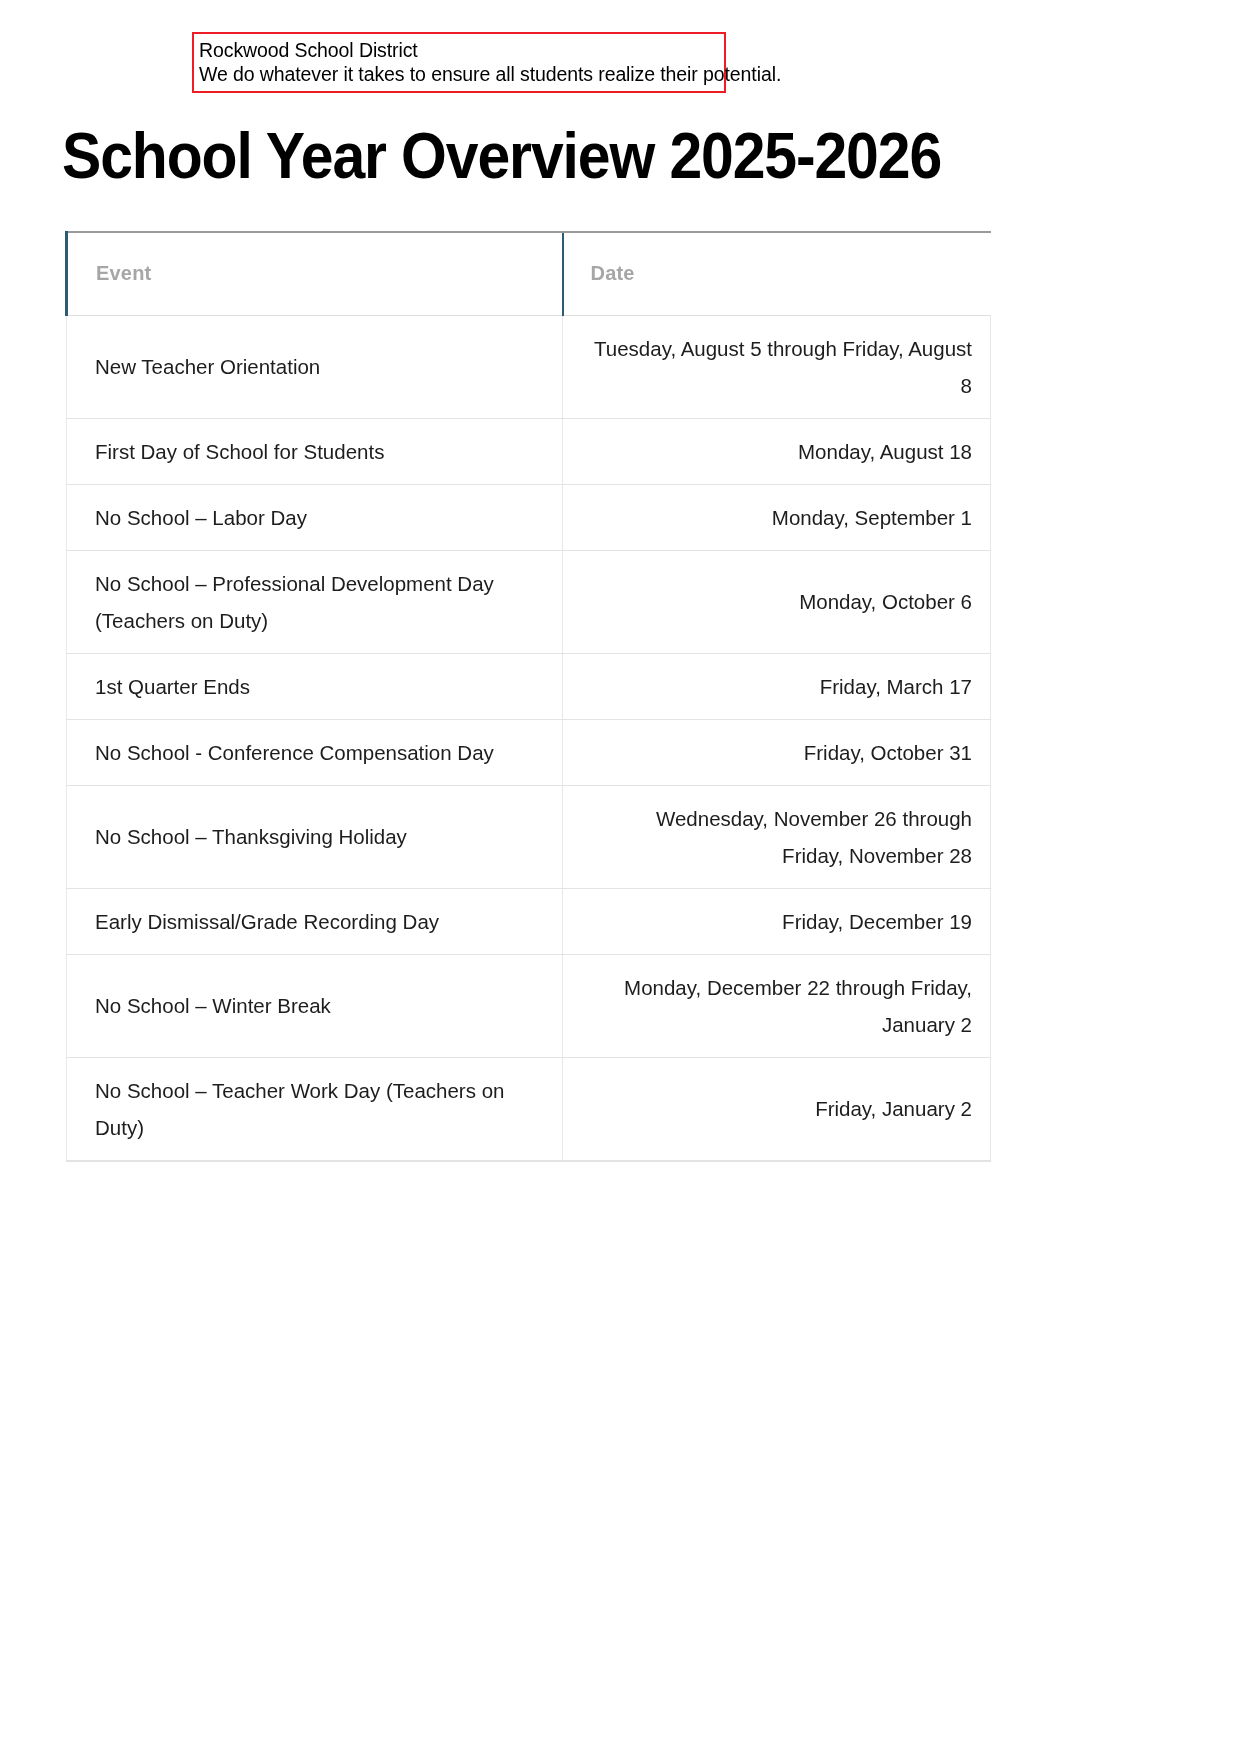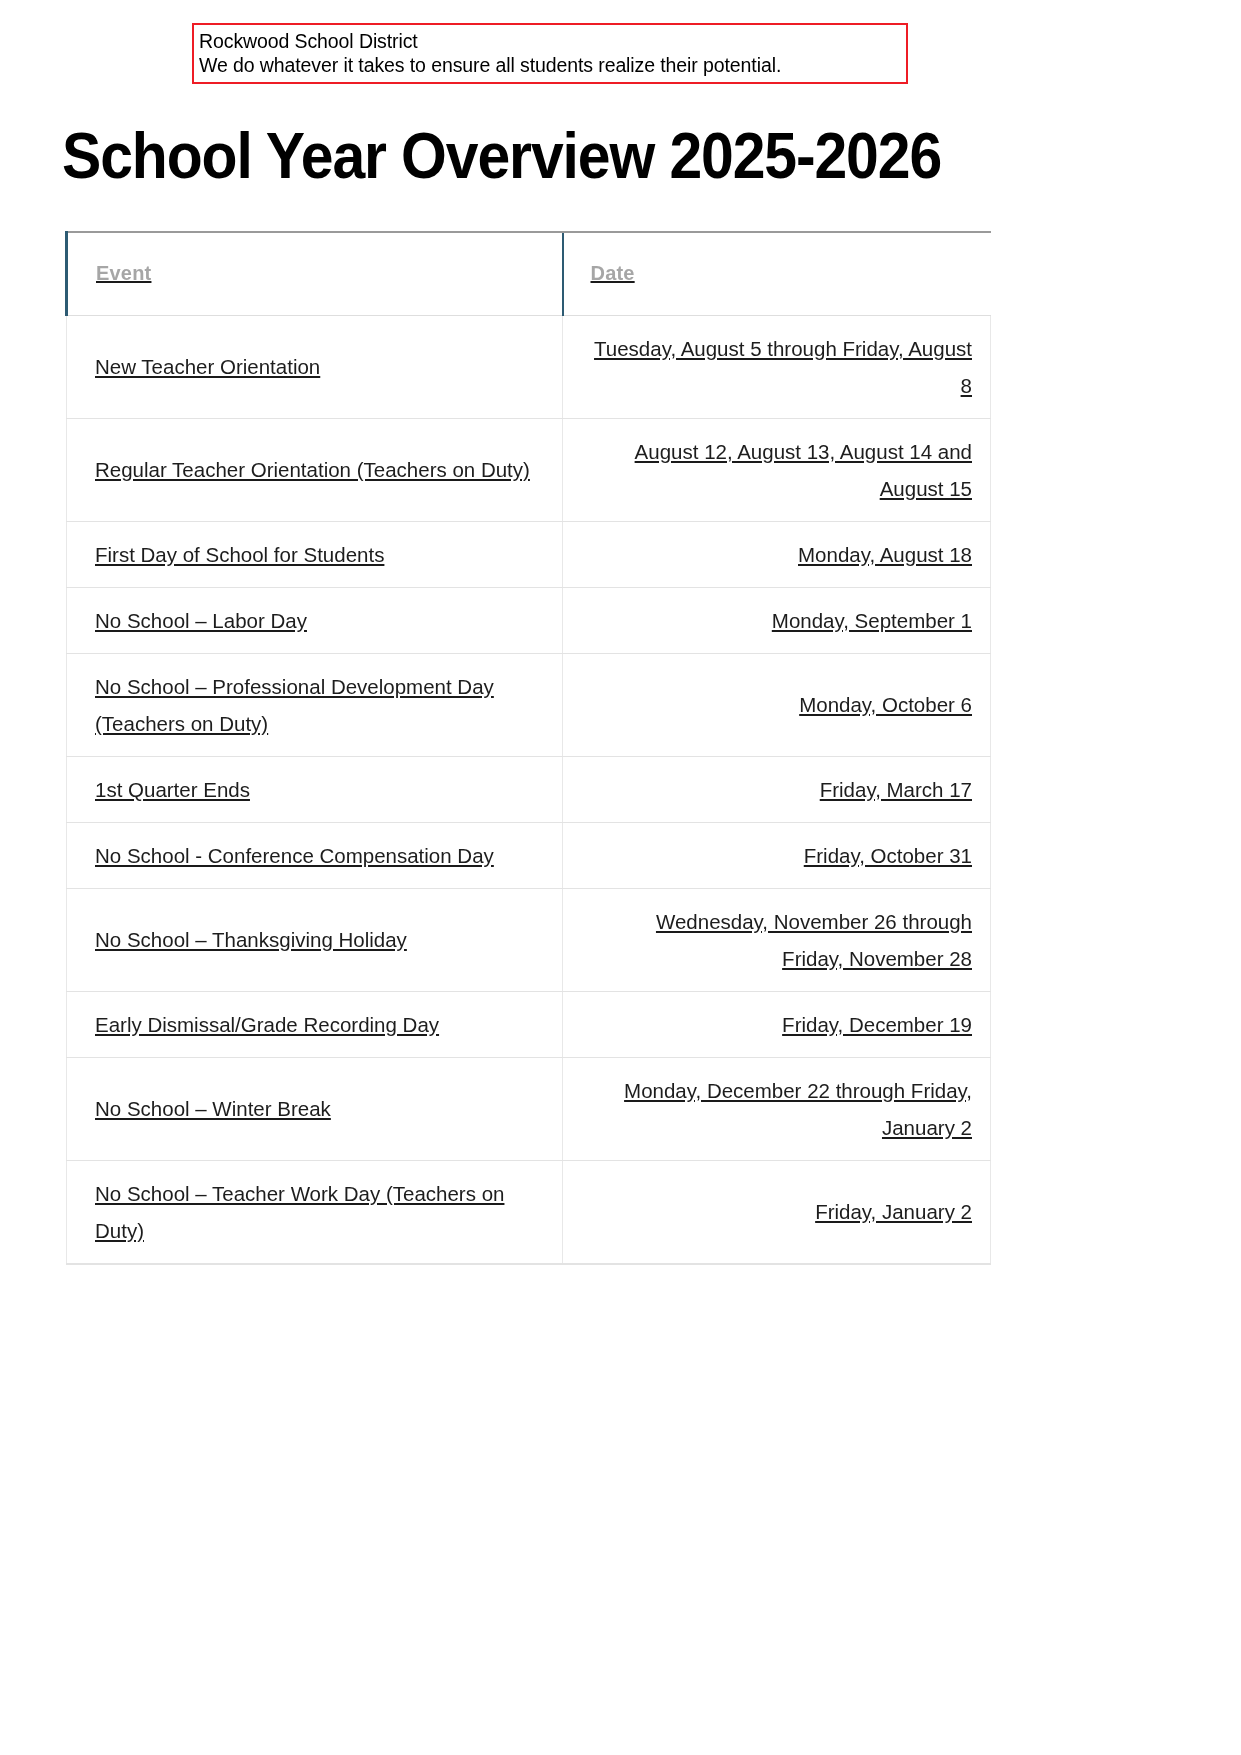--- a/index.html
+++ b/index.html
@@ -13,22 +13,22 @@
     font-family: "Liberation Sans", sans-serif;
     color: #1a1a1a;
     position: relative;
     overflow: hidden;
   }
 
   
   .letterhead {
     position: absolute;
     left: 192px;
-    top: 23px;
-    width: 716px;
+    top: 32px;
+    width: 534px;
     box-sizing: border-box;
     border: 2px solid #ee1c25;
     padding: 4px 5px 5px 5px;
     background: #ffffff;
   }
   .letterhead-line {
     font-family: "Liberation Sans", sans-serif;
     font-size: 19.5px;
     line-height: 24px;
     color: #000000;
@@ -51,21 +51,20 @@
     transform-origin: left top;
     white-space: nowrap;
   }
 
   
   .cal-table-wrap {
     position: absolute;
     left: 65px;
     top: 231px;
     width: 924px;
-    text-decoration: underline;
   }
   table.cal-table {
     width: 100%;
     border-collapse: collapse;
     table-layout: fixed;
     background: #ffffff;
   }
   table.cal-table col.col-event { width: 496px; }
   table.cal-table col.col-date  { width: 428px; }
 
@@ -144,28 +143,20 @@
         <tr>
           <td class="td-event">
             <span class="cell-text">New Teacher Orientation</span>
           </td>
           <td class="td-date">
             <span class="cell-text">Tuesday, August 5 through Friday, August 8</span>
           </td>
         </tr>
         <tr>
           <td class="td-event">
-            <span class="cell-text">Regular Teacher Orientation (Teachers on Duty)</span>
-          </td>
-          <td class="td-date">
-            <span class="cell-text">August 12, August 13, August 14 and August 15</span>
-          </td>
-        </tr>
-        <tr>
-          <td class="td-event">
             <span class="cell-text">First Day of School for Students</span>
           </td>
           <td class="td-date">
             <span class="cell-text">Monday, August 18</span>
           </td>
         </tr>
         <tr>
           <td class="td-event">
             <span class="cell-text">No School – Labor Day</span>
           </td>

